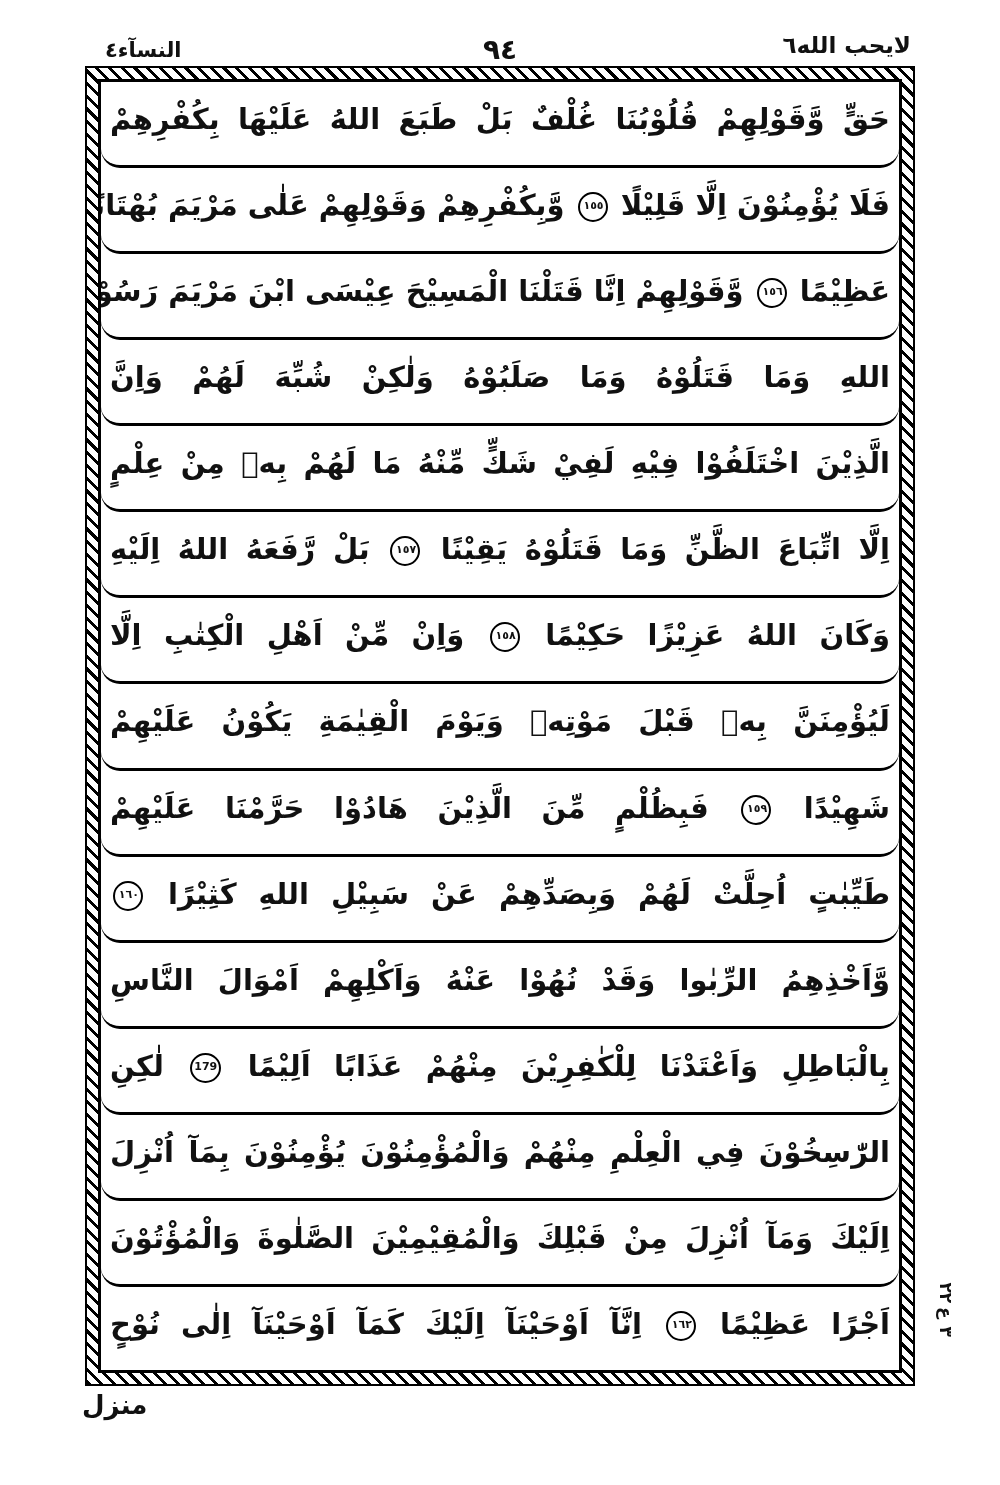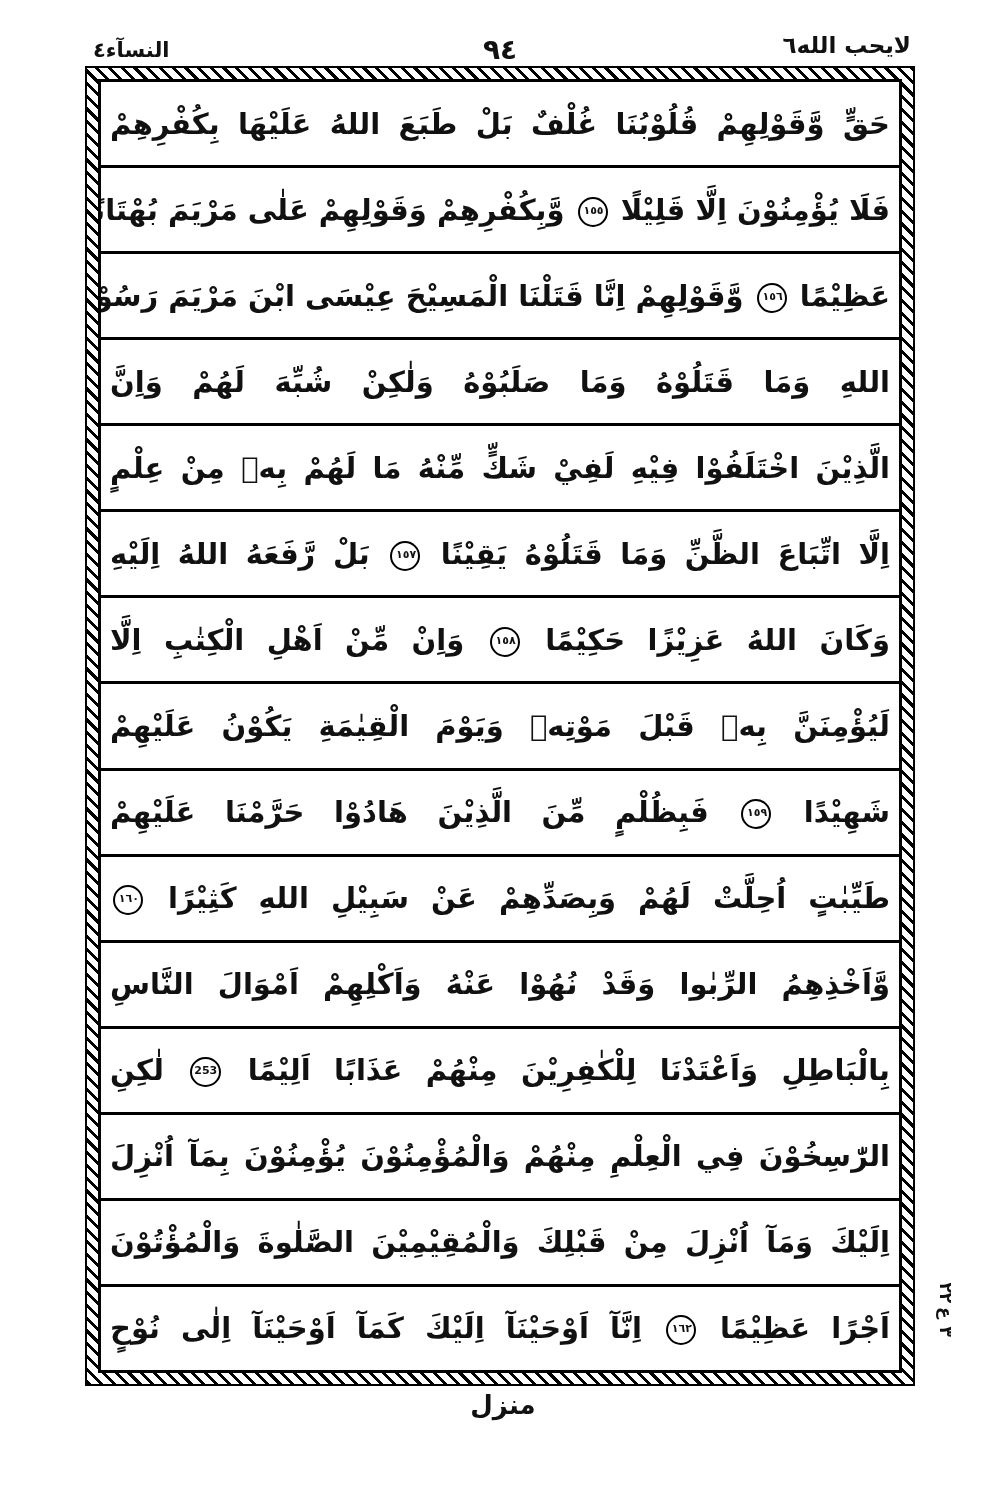--- a/index.html
+++ b/index.html
@@ -11,21 +11,21 @@
     position:relative;
     overflow:hidden;
   }
   .page{position:absolute;inset:0;}
 
   
   .header{
     position:absolute;left:85px;top:0;width:830px;height:66px;
   }
   .hdr-left{
-    position:absolute;left:8px;bottom:4px;
+    position:absolute;left:20px;bottom:4px;
     font-size:21px;font-weight:bold;direction:rtl;
   }
   .hdr-center{
     position:absolute;left:50%;transform:translateX(-50%);bottom:2px;
     font-size:28px;font-weight:bold;line-height:1;
   }
   .hdr-right{
     position:absolute;right:4px;bottom:8px;
     font-size:23px;font-weight:bold;direction:rtl;
   }
@@ -50,23 +50,24 @@
     border:3px solid #000;
     background:#fff;
     display:flex;flex-direction:column;
   }
 
   
   .line-row{
     flex:1 1 0;
     border-bottom:3px solid #000;
     box-sizing:border-box;
-    display:flex;align-items:center;
+    display:flex;
     overflow:hidden;
     padding:0 9px;
+    border-radius:19px;
   }
   .line-row:last-child{border-bottom:none;}
   .line-text{
     display:block;width:100%;
     direction:rtl;unicode-bidi:embed;
     white-space:nowrap;
     text-align:justify;
     text-align-last:justify;
     font-size:29px;font-weight:bold;
     line-height:74px;
@@ -88,22 +89,22 @@
   
   .margin-marker{
     position:absolute;left:925px;top:1283px;width:40px;
     display:flex;flex-direction:column;align-items:center;
     font-weight:bold;font-size:17px;line-height:1.15;
   }
   .margin-marker span{transform:rotate(90deg);display:block;}
 
   
   .footer{
-    position:absolute;left:88px;top:1390px;width:830px;
-    text-align:center;
+    position:absolute;left:82px;top:1390px;width:830px;
+    text-align:left;
   }
   .footer-label{
     font-size:26px;font-weight:bold;direction:rtl;display:inline-block;
   }
 </style>
 </head>
 <body>
 
 <div class="page">
 
@@ -143,21 +144,21 @@
           <div class="line-row">
     <span class="line-text">شَهِيْدًا <span class="medallion">١٥٩</span> فَبِظُلْمٍ مِّنَ الَّذِيْنَ هَادُوْا حَرَّمْنَا عَلَيْهِمْ</span>
   </div>
           <div class="line-row">
     <span class="line-text">طَيِّبٰتٍ اُحِلَّتْ لَهُمْ وَبِصَدِّهِمْ عَنْ سَبِيْلِ اللهِ كَثِيْرًا <span class="medallion">١٦٠</span></span>
   </div>
           <div class="line-row">
     <span class="line-text">وَّاَخْذِهِمُ الرِّبٰوا وَقَدْ نُهُوْا عَنْهُ وَاَكْلِهِمْ اَمْوَالَ النَّاسِ</span>
   </div>
           <div class="line-row">
-    <span class="line-text">بِالْبَاطِلِ وَاَعْتَدْنَا لِلْكٰفِرِيْنَ مِنْهُمْ عَذَابًا اَلِيْمًا <span class="medallion">253</span> لٰكِنِ</span>
+    <span class="line-text">بِالْبَاطِلِ وَاَعْتَدْنَا لِلْكٰفِرِيْنَ مِنْهُمْ عَذَابًا اَلِيْمًا <span class="medallion">179</span> لٰكِنِ</span>
   </div>
           <div class="line-row">
     <span class="line-text">الرّٰسِخُوْنَ فِي الْعِلْمِ مِنْهُمْ وَالْمُؤْمِنُوْنَ يُؤْمِنُوْنَ بِمَآ اُنْزِلَ</span>
   </div>
           <div class="line-row">
     <span class="line-text">اِلَيْكَ وَمَآ اُنْزِلَ مِنْ قَبْلِكَ وَالْمُقِيْمِيْنَ الصَّلٰوةَ وَالْمُؤْتُوْنَ</span>
   </div>
           <div class="line-row">
     <span class="line-text">اَجْرًا عَظِيْمًا <span class="medallion">١٦٢</span> اِنَّآ اَوْحَيْنَآ اِلَيْكَ كَمَآ اَوْحَيْنَآ اِلٰى نُوْحٍ</span>
   </div>

